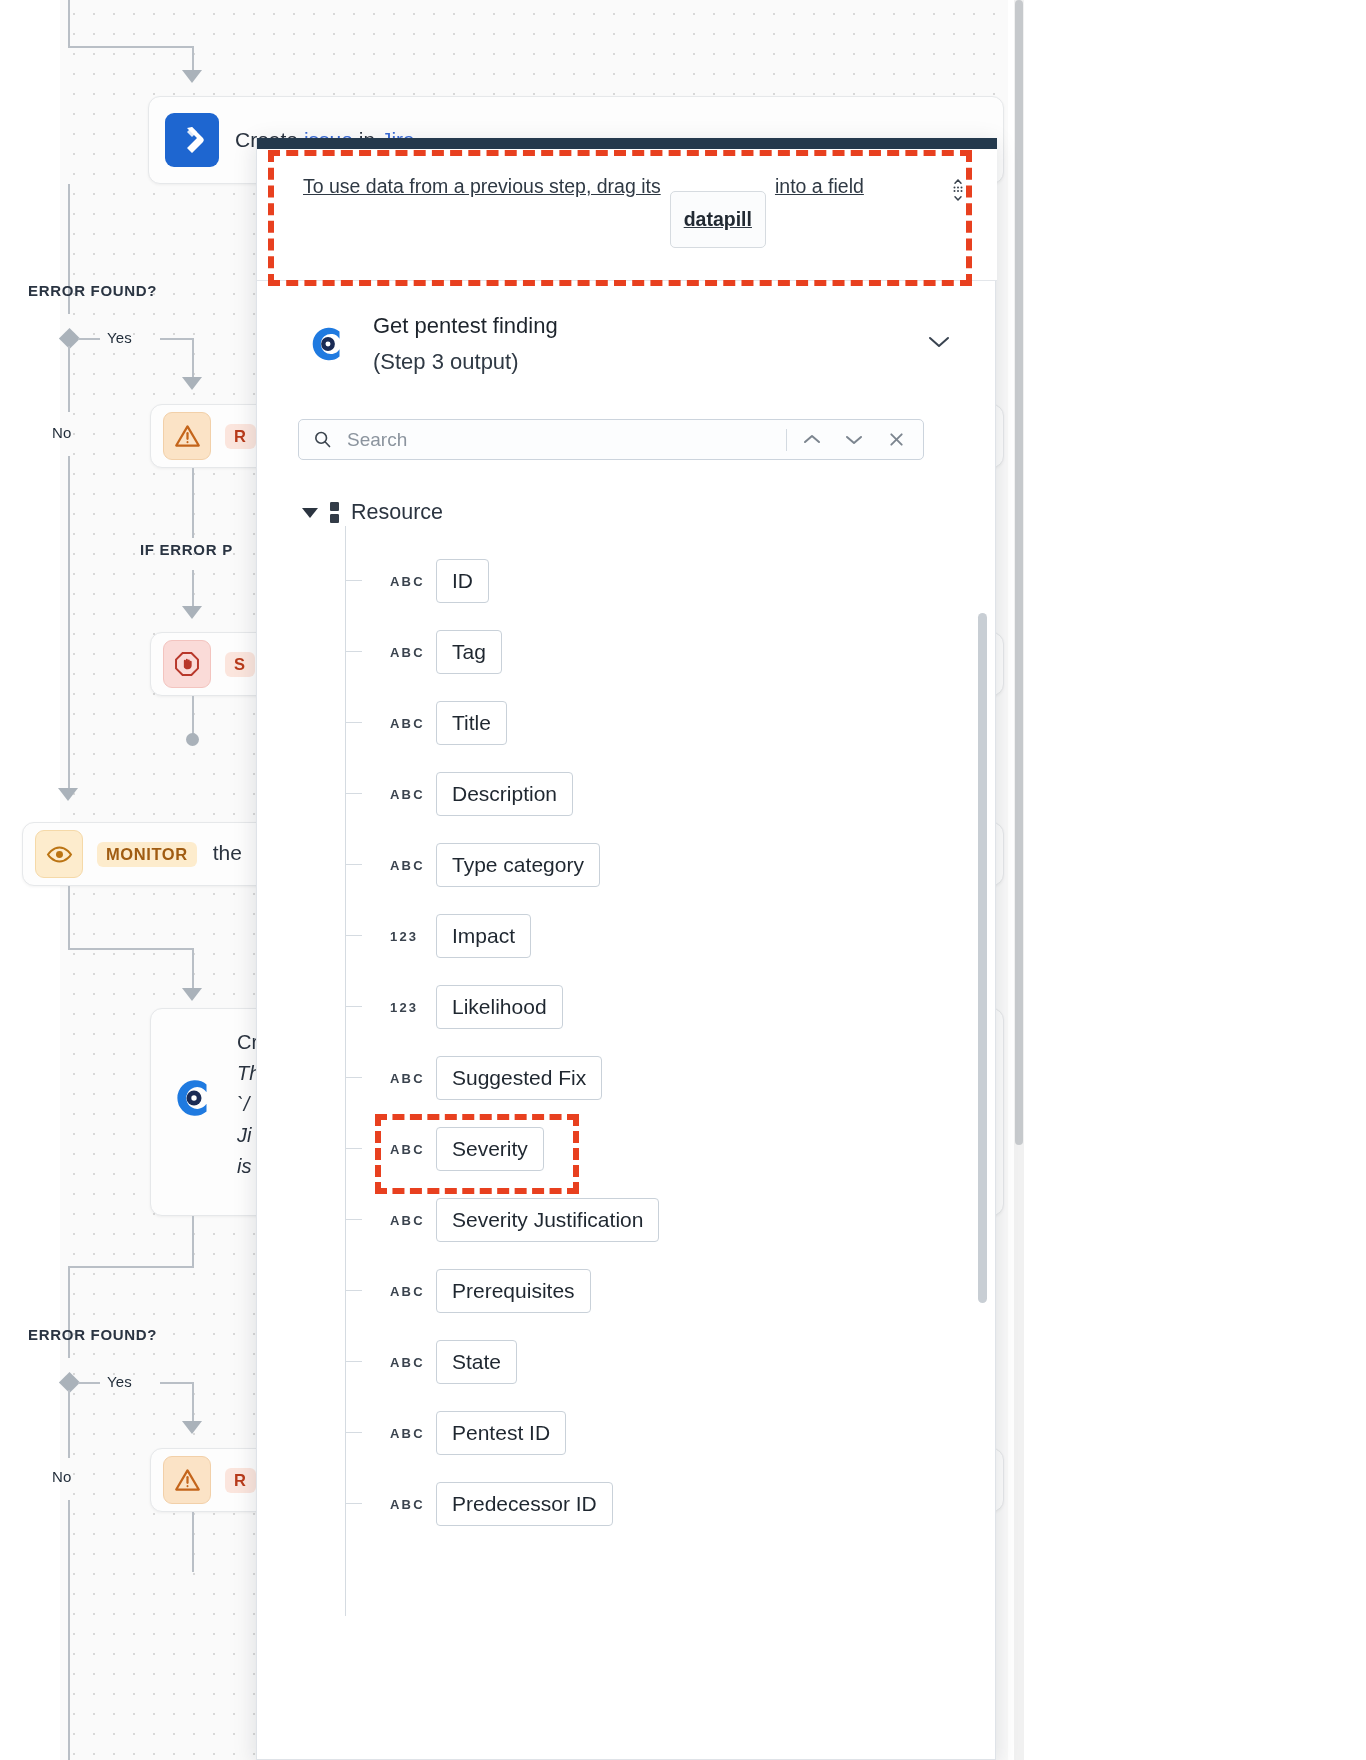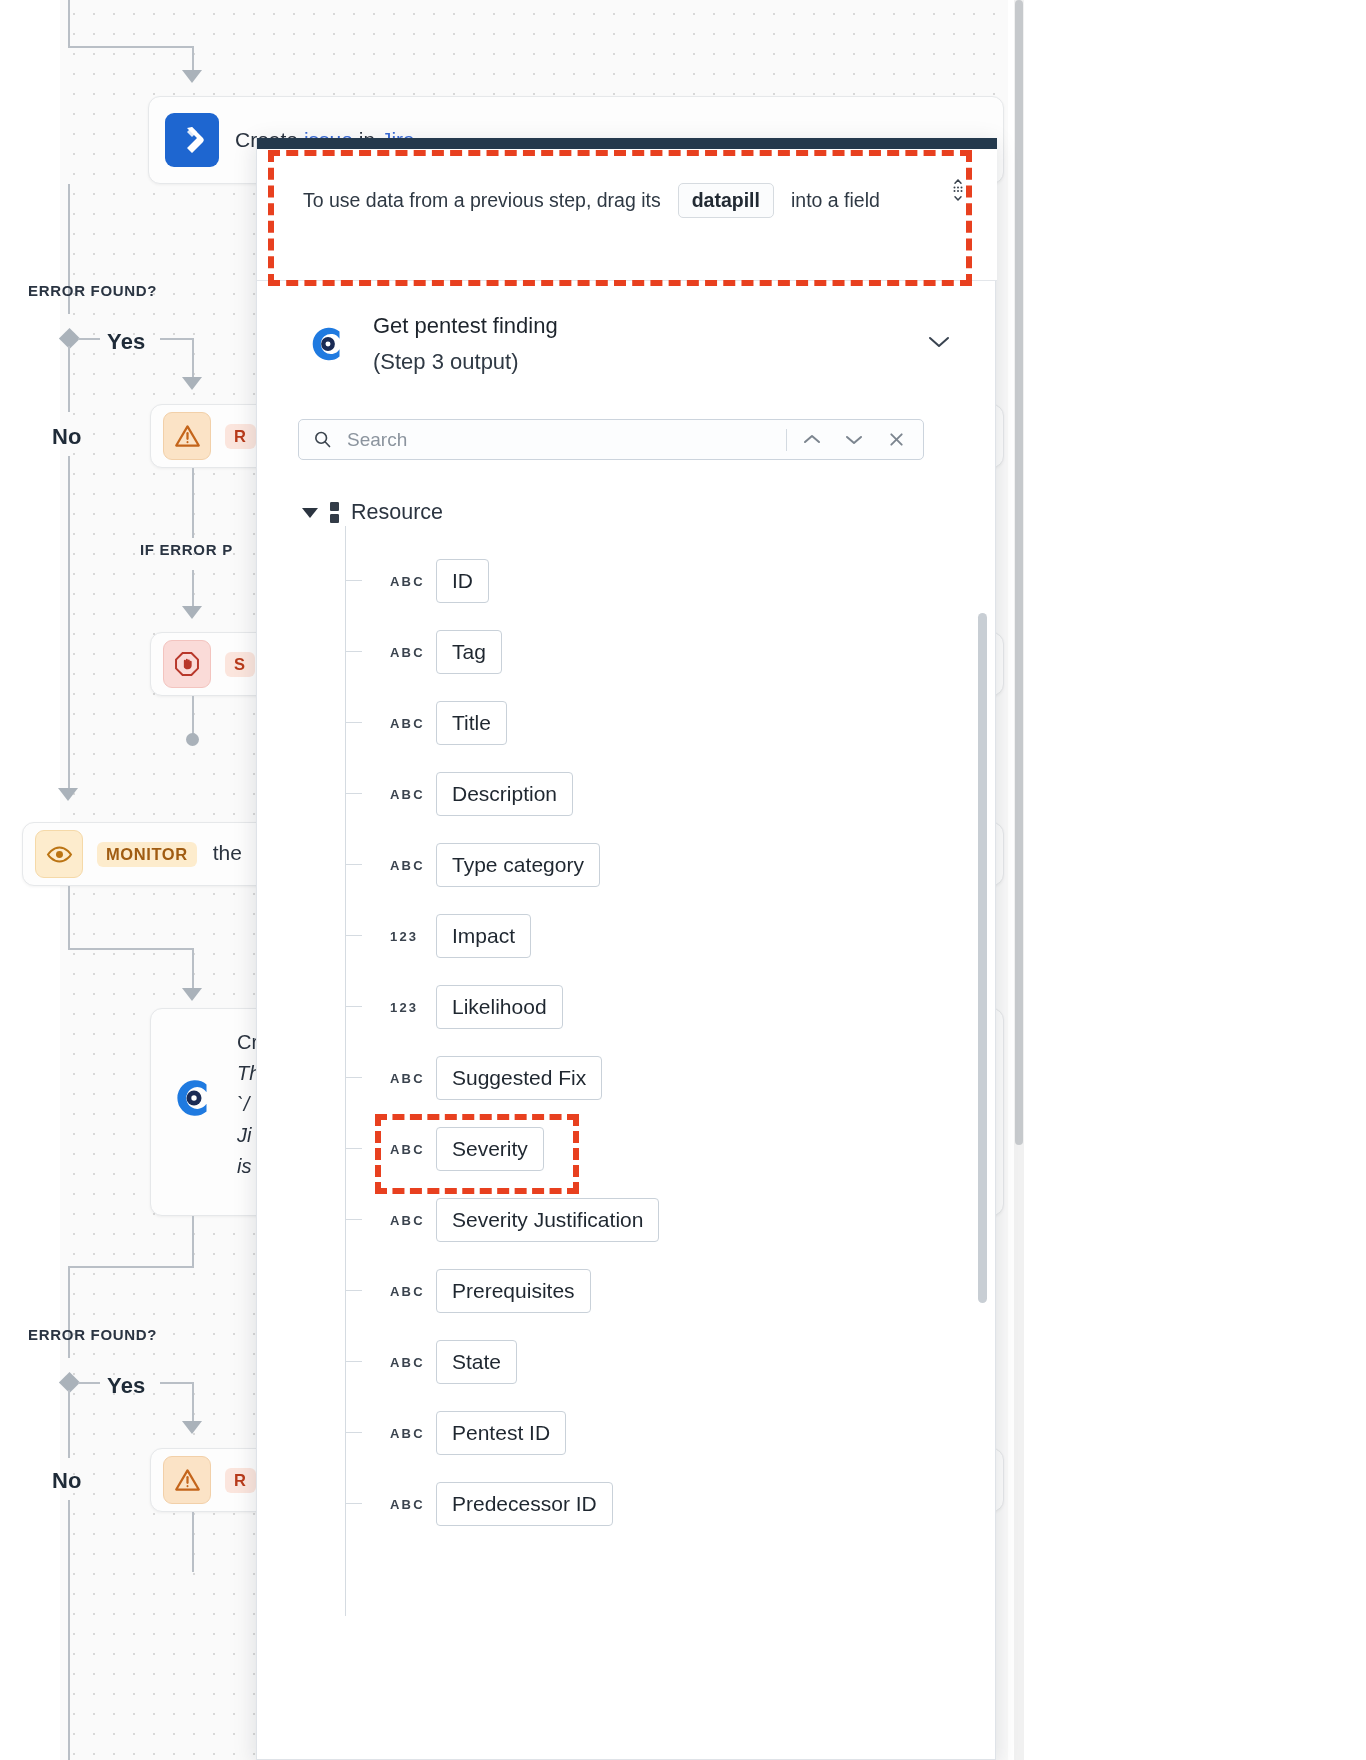--- a/index.html
+++ b/index.html
@@ -64,22 +64,22 @@
     background: #aab2ba;
     transform: rotate(45deg);
   }
   .dot-end {
     position: absolute;
     width: 13px; height: 13px; border-radius: 50%;
     background: #aab2ba;
   }
   .branch-label {
     position: absolute;
-    font-weight: bold;
-    font-size: 22px;
+    font-weight: normal;
+    font-size: 15px;
     color: #1f2b38;
     letter-spacing: .2px;
   }
   .cond-label {
     position: absolute;
     font-weight: bold;
     font-size: 15px;
     color: #2a3442;
     letter-spacing: .7px;
   }
@@ -164,33 +164,34 @@
     background: #fff;
     border-bottom: 1px solid #e3e6ea;
     padding: 26px 30px 0 46px;
   }
   .panel-title {
     font-size: 26px; font-weight: bold; color: #1d242c;
     margin: 0 0 13px 0;
   }
   .panel-sub {
     font-size: 19.5px; color: #2e3views; color:#2f3944;
-    display: flex; align-items: center; gap: 8px;
+    display: flex; gap: 0;
     white-space: nowrap;
+    text-decoration: underline;
   }
   .datapill-inline {
     display: inline-block;
     border: 1px solid #d6dbe0;
     border-radius: 5px;
     background: #fbfcfd;
-    padding: 5px 13px;
+    padding: 16px 13px;
     font-size: 19.5px;
     font-weight: bold;
     color: #222a33;
-    margin: 8px 9px;
+    margin: 16px 9px;
   }
   .drag-handle {
     position: absolute;
     right: 26px; top: 28px;
     width: 26px; height: 26px;
     display: flex; align-items: center; justify-content: center;
     cursor: move;
   }
 
   

